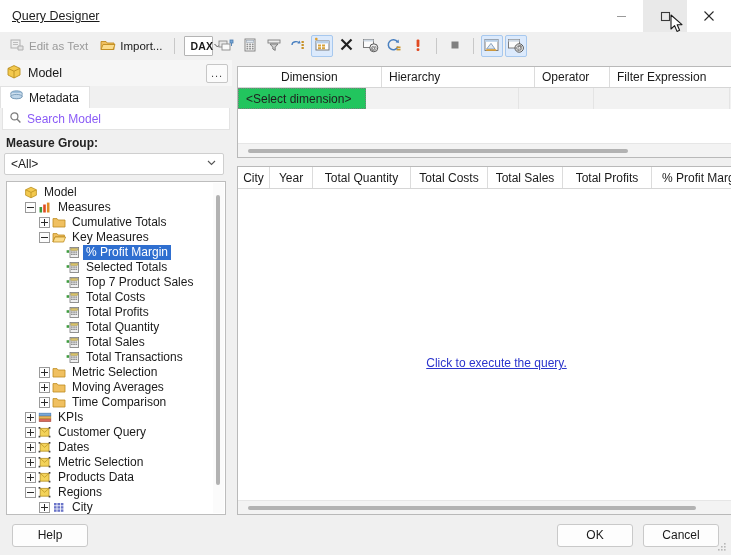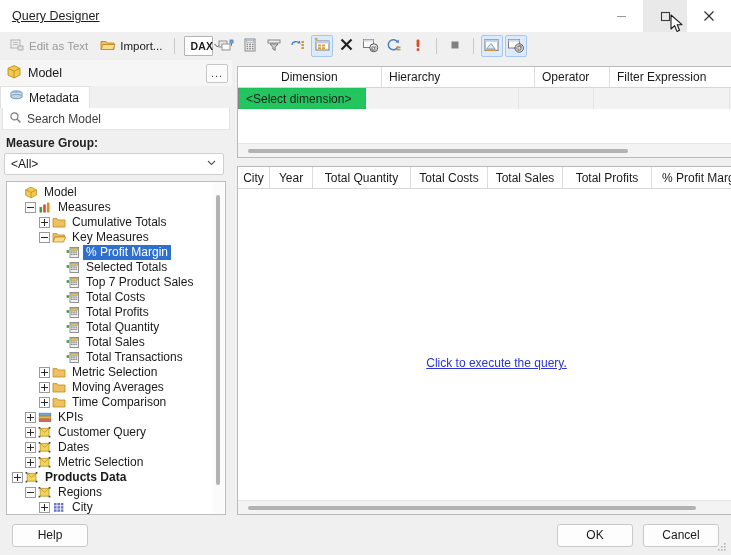--- a/index.html
+++ b/index.html
@@ -74,21 +74,21 @@
   .tab {
     height:22px; display:flex; align-items:center; gap:5px;
     padding:0 10px 0 8px; background:#ffffff; font-size:12px;
     border:1px solid #e2e2e2; border-bottom:none;
   }
   .search-row {
     height:22px; background:#ffffff; border:1px solid #e3e3e3; border-top:none;
     display:flex; align-items:center; gap:5px; padding-left:6px;
     margin:0 2px 0 2px;
   }
-  .search-ph { color:#404040; font-size:12px; }
+  .search-ph { color:#8b5cf6; font-size:12px; }
   .mg-label { padding:6px 0 3px 6px; font-size:12px; font-weight:bold; color:#222; }
   .mg-combo {
     height:22px; margin:0 8px 0 4px; background:#fff; border:1px solid #cfcfcf;
     display:flex; align-items:center; justify-content:space-between; padding:0 6px 0 6px;
     font-size:12px; border-radius:2px;
   }
   .tree-box {
     flex:1 1 auto; margin:6px 6px 0 6px; background:#ffffff;
     border:1px solid #bdbdbd; position:relative; overflow:hidden; min-height:0;
   }
@@ -703,21 +703,21 @@
                     <g fill="#444">
                       <rect x="0.6" y="1" width="1.7" height="1.7"></rect>
                       <rect x="10.7" y="1" width="1.7" height="1.7"></rect>
                       <rect x="0.6" y="9.8" width="1.7" height="1.7"></rect>
                       <rect x="10.7" y="9.8" width="1.7" height="1.7"></rect>
                     </g>
                   </svg>
                 </span>
                 <span class="tlabel">Metric Selection</span>
               </div>
-              <div class="tnode" style="padding-left: 5px; font-weight: bold;">
+              <div class="tnode" style="padding-left: 18px;">
                 <span class="tw has plus"></span>
                 <span class="tico">
                   <svg width="14" height="13" viewBox="0 0 14 13">
                     <path d="M2.2 2.4 L11 2.4 L11 10.2 L2.2 10.2 Z" fill="#f3d35a" stroke="#b8911f" stroke-width=".8"></path>
                     <path d="M2.2 2.4 L6.6 6.3 L11 2.4" fill="none" stroke="#b8911f" stroke-width=".7"></path>
                     <g fill="#444">
                       <rect x="0.6" y="1" width="1.7" height="1.7"></rect>
                       <rect x="10.7" y="1" width="1.7" height="1.7"></rect>
                       <rect x="0.6" y="9.8" width="1.7" height="1.7"></rect>
                       <rect x="10.7" y="9.8" width="1.7" height="1.7"></rect>

